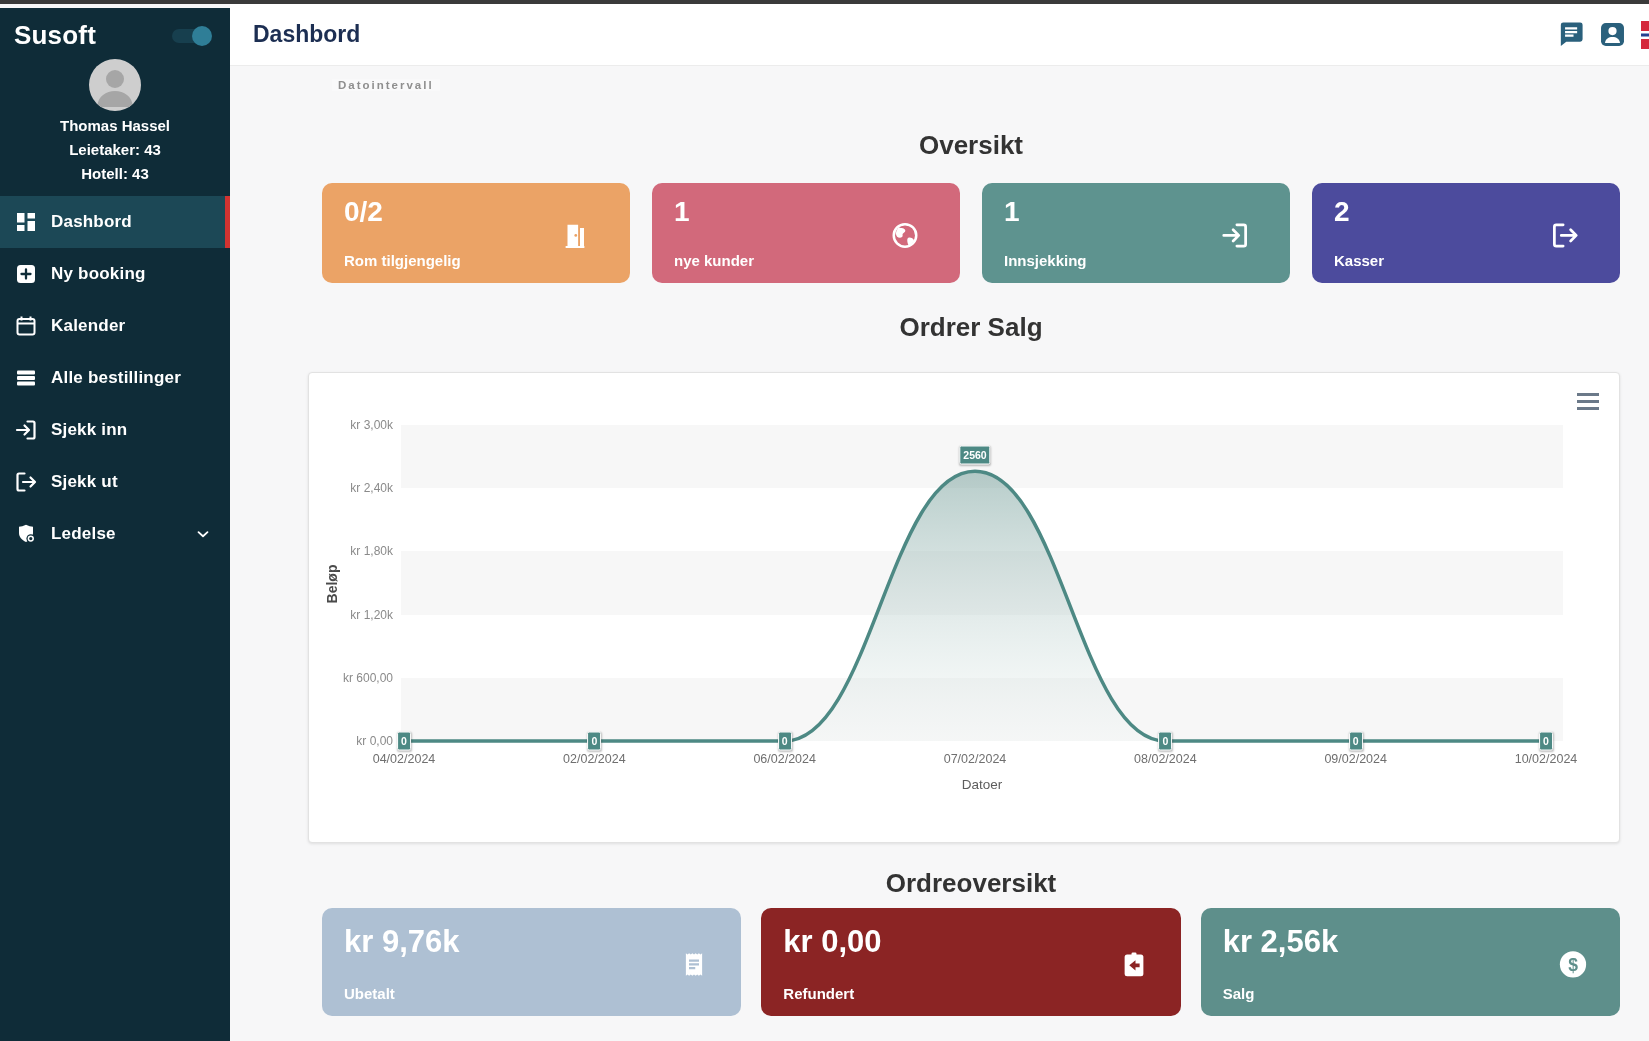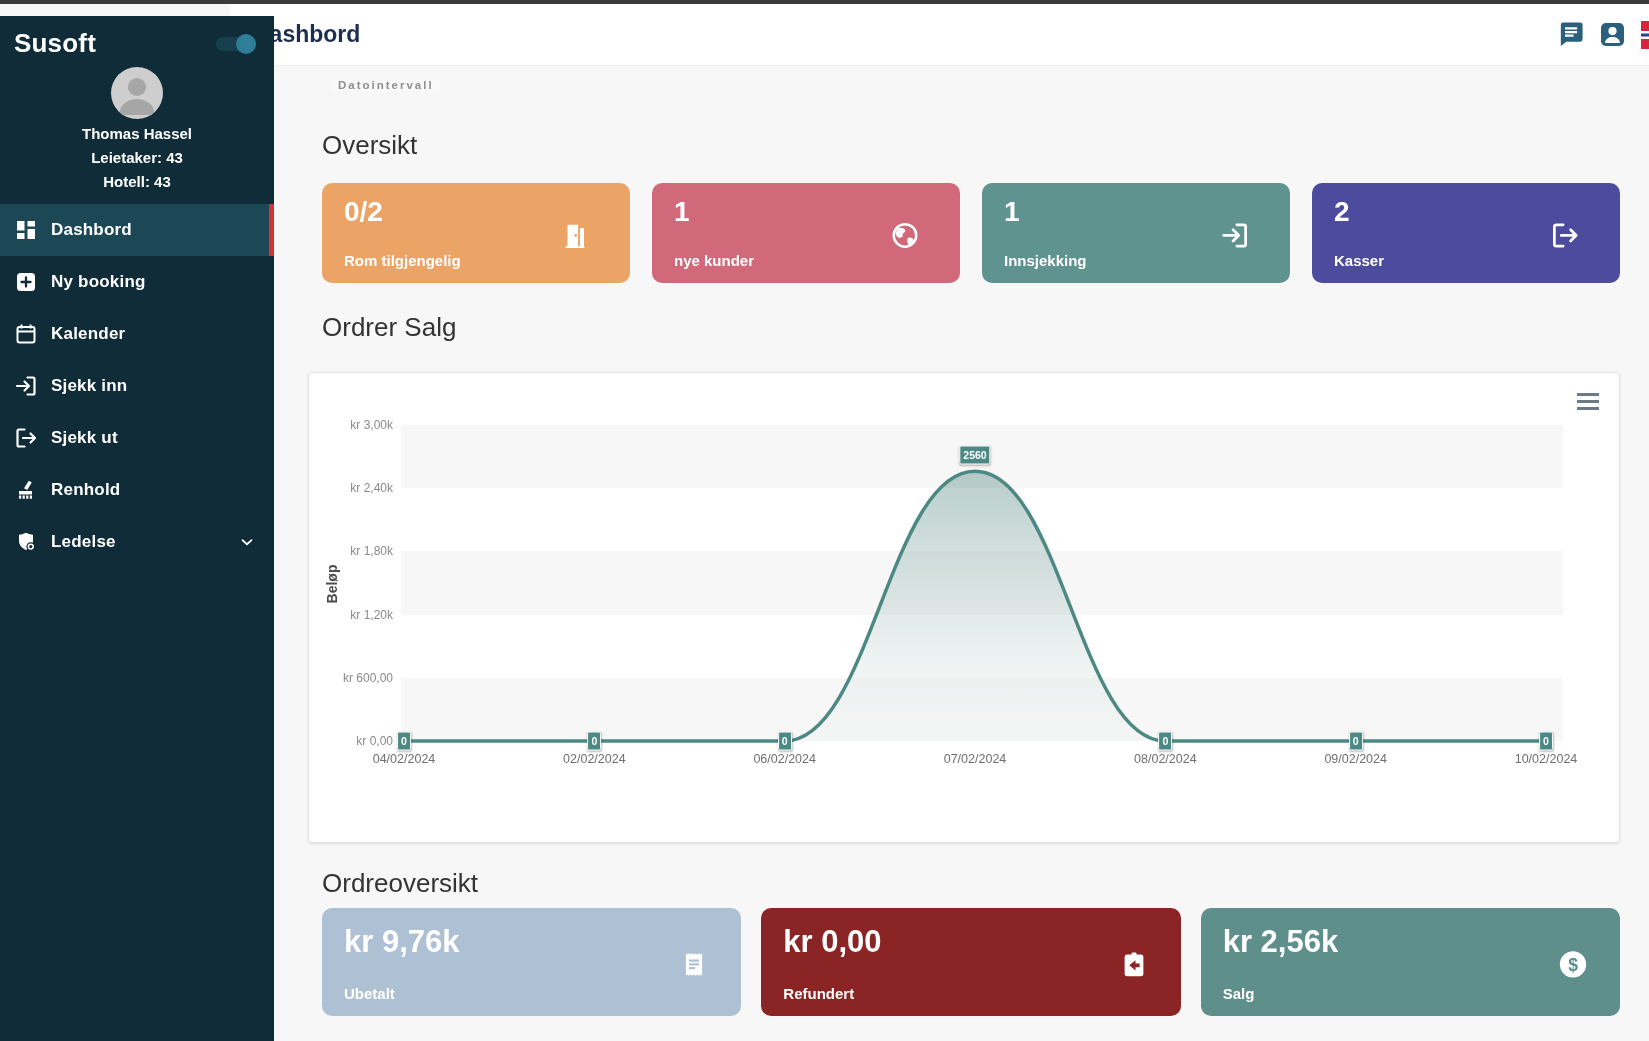--- a/index.html
+++ b/index.html
@@ -4,21 +4,21 @@
 <style>
   * { box-sizing: border-box; margin: 0; padding: 0; }
   html,body { width:1649px; height:1041px; overflow:hidden;
     font-family:"Liberation Sans","DejaVu Sans",sans-serif; background:#f7f7f8; }
   #page { position:relative; width:1649px; height:1041px; }
 
   
   .topstrip { position:absolute; left:0; top:0; width:100%; height:4px; background:#3a3a3a; z-index:60; }
 
   
-  .sidebar { position:absolute; left:0; top:16px; bottom:0; width:274px; background:#0f2c38; color:#fff; z-index:40; }
+  .sidebar { position:absolute; left:0; top:8px; bottom:0; width:230px; background:#0f2c38; color:#fff; z-index:40; }
   .brand-row { display:flex; align-items:center; justify-content:space-between; padding:12px 16px 4px 14px; }
   .brand { font-size:26px; font-weight:bold; letter-spacing:0.2px; }
   .toggle { position:relative; width:36px; height:14px; background:#173f4e; border-radius:7px; margin-right:6px; cursor:pointer; }
   .toggle .knob { position:absolute; right:-4px; top:-3px; width:20px; height:20px; border-radius:50%; background:#2f7e97; }
   .profile { text-align:center; margin-top:2px; }
   .avatar { width:52px; height:52px; border-radius:50%; background:#cecece; margin:4px auto 6px; position:relative; overflow:hidden; }
   .profile .name { font-size:15px; font-weight:600; margin-bottom:7px; }
   .profile .subline { font-size:15px; font-weight:600; margin-bottom:7px; }
   .nav { margin-top:14px; }
   .nav-item { display:flex; align-items:center; height:52px; padding-left:14px; cursor:pointer; position:relative; }
@@ -38,22 +38,22 @@
   
   .main { position:absolute; left:230px; top:66px; right:0; bottom:0; background:#f7f7f8; overflow:hidden; }
 
   .date-field { position:absolute; left:90px; top:20px; width:1300px; height:37px;
     border:1px solid #b5b5b5; border-radius:5px; background:#fcfcfd; cursor:text; }
   .date-label { position:absolute; left:102px; top:13px; font-size:11.5px; letter-spacing:2px;
     color:#8f8f8f; background:#f9f9fa; padding:0 6px; z-index:2;font-weight:bold; }
   .date-input { position:absolute; left:12px; top:0; width:95%; height:35px; border:none; outline:none;
     background:transparent; font-size:15.5px; color:#3f3f3f; font-family:"Liberation Sans","DejaVu Sans",sans-serif; }
 
-  .section-h { position:absolute; left:92px; width:1298px; 
-    font-size:26px; font-weight:400; color:#333; }
+  .section-h { position:absolute; left:92px; width:1298px; text-align:center;
+    font-size:26px; font-weight:700; color:#333; }
   #h-oversikt { top:64px; }
   #h-ordrer { top:246px; }
   #h-ordreoversikt { top:802px; }
 
   .cards4 { position:absolute; left:92px; top:117px; width:1298px; height:100px;
     display:grid; grid-template-columns:repeat(4,1fr); gap:22px; }
   .cards3 { position:absolute; left:92px; top:842px; width:1298px; height:108px;
     display:grid; grid-template-columns:repeat(3,1fr); gap:20px; }
   .stat-card { position:relative; border-radius:10px; color:#fff; cursor:pointer; }
   .stat-value { position:absolute; left:22px; top:13px; font-size:28px; font-weight:600; }
@@ -126,45 +126,45 @@
         <span class="nav-icon">
           <svg viewBox="0 0 24 24" fill="none" stroke="#fff" stroke-width="2">
               <rect x="3.5" y="5" width="17" height="15.5" rx="2"></rect>
               <path d="M7.5 2.6v4M16.5 2.6v4M3.5 9.5h17"></path>
             </svg>
         </span>
         <span class="nav-label">Kalender</span>
       </div>
       <div class="nav-item">
         <span class="nav-icon">
+          <svg viewBox="0 0 24 24" fill="#fff">
+              <rect x="3" y="4.5" width="18" height="4" rx="1"></rect>
+              <rect x="3" y="10" width="18" height="4" rx="1"></rect>
+              <rect x="3" y="15.5" width="18" height="4" rx="1"></rect>
+            </svg>
+        </span>
+        <span class="nav-label">Alle bestillinger</span>
+      </div>
+      <div class="nav-item">
+        <span class="nav-icon">
           <svg viewBox="0 0 24 24" fill="none" stroke="#fff" stroke-width="2.2" stroke-linecap="round" stroke-linejoin="round">
               <path d="M13.5 3.5H19c.8 0 1.5.7 1.5 1.5v14c0 .8-.7 1.5-1.5 1.5h-5.5"></path>
               <path d="M3 12h11.5M10.5 7.5L15 12l-4.5 4.5"></path>
             </svg>
         </span>
         <span class="nav-label">Sjekk inn</span>
       </div>
       <div class="nav-item">
         <span class="nav-icon">
           <svg viewBox="0 0 24 24" fill="none" stroke="#fff" stroke-width="2.2" stroke-linecap="round" stroke-linejoin="round">
               <path d="M10.5 3.5H5c-.8 0-1.5.7-1.5 1.5v14c0 .8.7 1.5 1.5 1.5h5.5"></path>
               <path d="M9 12h11.5M16.5 7.5L21 12l-4.5 4.5"></path>
             </svg>
         </span>
         <span class="nav-label">Sjekk ut</span>
-      </div>
-      <div class="nav-item">
-        <span class="nav-icon">
-          <svg viewBox="0 0 24 24" fill="#fff">
-              <path d="M14.8 2.8l3 1.6-4.6 7.6-3.2-1.7z"></path>
-              <path d="M5 13h13v3.5H5z"></path>
-              <path d="M5 17.5h2.2v3.2H5zM8.6 17.5h2.2v3.2H8.6zM12.2 17.5h2.2v3.2h-2.2zM15.8 17.5H18v3.2h-2.2z"></path>
-            </svg>
-        </span>
-        <span class="nav-label">Renhold</span>
       </div>
       <div class="nav-item">
         <span class="nav-icon">
           <svg viewBox="0 0 24 24">
               <path fill="#fff" d="M12 2.8c2.5 1.2 5 1.8 7 2v6.2c0 4-2.8 7-7 9-4.2-2-7-5-7-9V4.8c2-.2 4.5-.8 7-2z"></path>
               <circle cx="16.8" cy="16.6" r="4.4" fill="#0f2c38"></circle>
               <circle cx="16.8" cy="16.6" r="2.4" fill="none" stroke="#fff" stroke-width="1.5"></circle>
             </svg>
         </span>
         <span class="nav-label">Ledelse</span>
@@ -266,20 +266,21 @@
         <defs>
           <linearGradient id="fillgrad" x1="0" y1="0" x2="0" y2="1">
             <stop offset="0" stop-color="#6f9a95" stop-opacity="0.5"></stop>
             <stop offset="1" stop-color="#eef4f3" stop-opacity="0.25"></stop>
           </linearGradient>
         </defs>
         <path id="area-path" fill="url(#fillgrad)" stroke="none" d="M3,316C88.65,316 107.68333333333334,316 193.33333333333334,316C278.98333333333335,316 298.01666666666665,316 383.6666666666667,316C469.31666666666666,316 488.35,46.346666666666636 574,46.346666666666636C659.65,46.346666666666636 678.6833333333334,316 764.3333333333334,316C849.9833333333333,316 869.0166666666668,316 954.6666666666667,316C1040.3166666666666,316 1059.3500000000001,316 1145,316L1145,316L3,316Z"></path>
         <path id="line-path" fill="none" stroke-width="3.5" stroke-linecap="round" d="M3,316C88.65,316 107.68333333333334,316 193.33333333333334,316C278.98333333333335,316 298.01666666666665,316 383.6666666666667,316C469.31666666666666,316 488.35,46.346666666666636 574,46.346666666666636C659.65,46.346666666666636 678.6833333333334,316 764.3333333333334,316C849.9833333333333,316 869.0166666666668,316 954.6666666666667,316C1040.3166666666666,316 1059.3500000000001,316 1145,316" stroke="#4d8984"></path>
       </svg>
       <div class="ax-title-y">Beløp</div>
+      <div class="ax-title-x">Datoer</div>
     <div class="band" style="left: 92px; width: 1162px; top: 52px; height: 63.2px;"></div>
         <div class="band" style="left: 92px; width: 1162px; top: 178.4px; height: 63.2px;"></div>
         <div class="band" style="left: 92px; width: 1162px; top: 304.8px; height: 63.2px;"></div>
         <div class="ylab" style="left: 10px; top: 361px;">kr 0,00</div>
         <div class="ylab" style="left: 10px; top: 297.8px;">kr 600,00</div>
         <div class="ylab" style="left: 10px; top: 234.6px;">kr 1,20k</div>
         <div class="ylab" style="left: 10px; top: 171.4px;">kr 1,80k</div>
         <div class="ylab" style="left: 10px; top: 108.2px;">kr 2,40k</div>
         <div class="ylab" style="left: 10px; top: 45px;">kr 3,00k</div>
         <div class="xlab" style="left: 95px; top: 379px;">04/02/2024</div>

